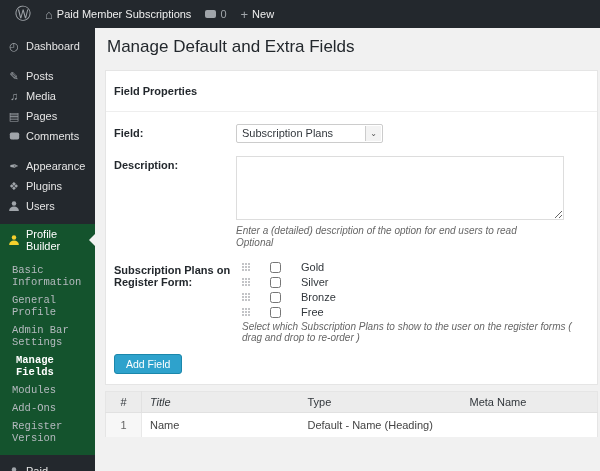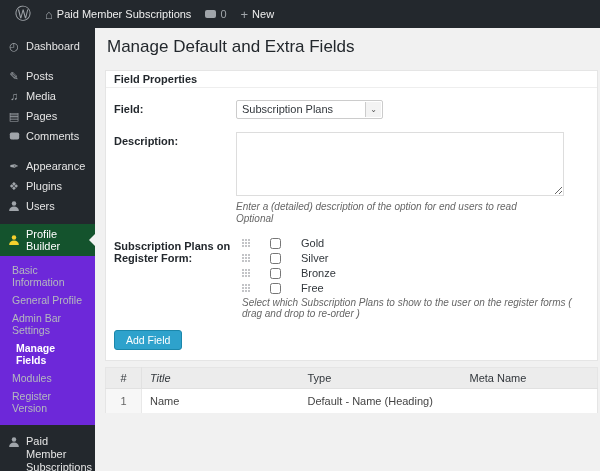--- a/index.html
+++ b/index.html
@@ -26,31 +26,31 @@
   .sidebar {
     position:absolute; top:28px; left:0; bottom:0; width:95px;
     background:#23282d; color:#eee; padding-top:8px; z-index:10;
   }
   .mi { display:flex; align-items:center; gap:6px; padding:4px 8px; cursor:pointer; color:#e5e5e5; }
   .mi .micon { width:12px; text-align:center; color:#a0a5aa; font-size:11px; line-height:1; flex:0 0 12px; }
   .sep { height:10px; }
   .mi.active { background:#14532d; color:#fff; position:relative;align-items:center; }
   .mi.active::after { content:''; position:absolute; right:0; top:50%; margin-top:-6px;
     border:6px solid transparent; border-right-color:#f1f1f1; }
-  .submenu { background:#6d28d9; padding:5px 0 8px; }
+  .submenu { background:#14532d; padding:5px 0 8px;font-family:Liberation Mono, monospace; }
   .smi { padding:3px 8px 3px 12px; color:#b4b9be; font-size:10.5px; cursor:pointer; }
   .smi.current { color:#fff; font-weight:bold;padding-left:16px; }
   .person-svg { width:12px; height:12px; fill:#a0a5aa; flex:0 0 12px; }
   .mi.active .person-svg { fill:#f5d02d; }
   .mi .label2 { line-height:1.2; }
   
   .content { position:absolute; left:95px; top:28px; right:0; bottom:0; padding:9px 0 0 10px; overflow:hidden; }
   h1.page-title { font-size:17px; font-weight:400; color:#23282d; margin:0 0 13px 2px; }
   .panel { background:#fff; border:1px solid #e5e5e5; margin-right:2px; }
-  .panel-head { padding:2px 8px; border-bottom:1px solid #eee; font-weight:bold; font-size:11px; color:#23282d; }
+  .panel-head { padding:14px 8px; border-bottom:1px solid #eee; font-weight:bold; font-size:11px; color:#23282d; }
   .panel-body { padding:12px 8px 10px; }
   .frow { display:flex; margin-bottom:13px; }
   .flabel { width:122px; flex:0 0 122px; font-weight:bold; color:#23282d; font-size:11px; padding-top:3px; }
   .fctl { flex:1; }
   .txt-input { width:220px; height:19px; border:1px solid #ddd; background:#fff; font-size:11px; padding:0 4px;
     font-family:"Liberation Sans","DejaVu Sans",sans-serif; box-shadow:inset 0 1px 1px rgba(0,0,0,.04); }
   .help { font-style:italic; color:#666; font-size:10px; margin-top:3px; }
   .select-box { position:relative; width:147px; height:19px; border:1px solid #ccc; background:#fff;
     border-radius:2px; font-size:11px; color:#32373c; line-height:17px; padding:0 20px 0 5px; cursor:pointer; }
   .select-arrow { position:absolute; right:1px; top:1px; bottom:1px; width:16px; background:#f3f3f3;
@@ -142,20 +142,21 @@
         <path d="M1.5 14.5C1.5 10.5 4.4 8.5 8 8.5s6.5 2 6.5 6z"></path>
       </svg>
     <span>Profile Builder</span>
   </div>
   <div class="submenu">
     <div class="smi">Basic Information</div>
     <div class="smi">General Profile</div>
     <div class="smi">Admin Bar Settings</div>
     <div class="smi current">Manage Fields</div>
     <div class="smi">Modules</div>
+    <div class="smi">Add-Ons</div>
     <div class="smi">Register Version</div>
   </div>
   <div class="sep" style="height:6px"></div>
   <div class="mi" style="align-items:flex-start">
     <svg class="person-svg" viewBox="0 0 16 16" style="margin-top:1px">
         <circle cx="8" cy="4.5" r="3"></circle>
         <path d="M1.5 14.5C1.5 10.5 4.4 8.5 8 8.5s6.5 2 6.5 6z"></path>
       </svg>
     <span class="label2" style="width:62px">Paid Member Subscriptions</span>
   </div>

